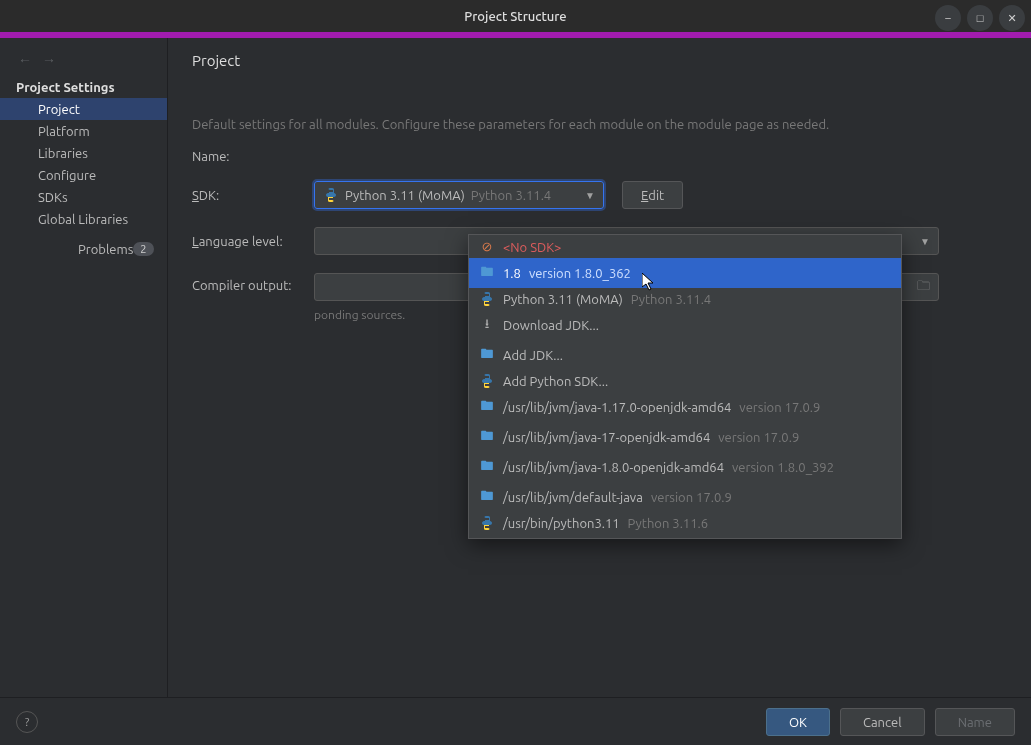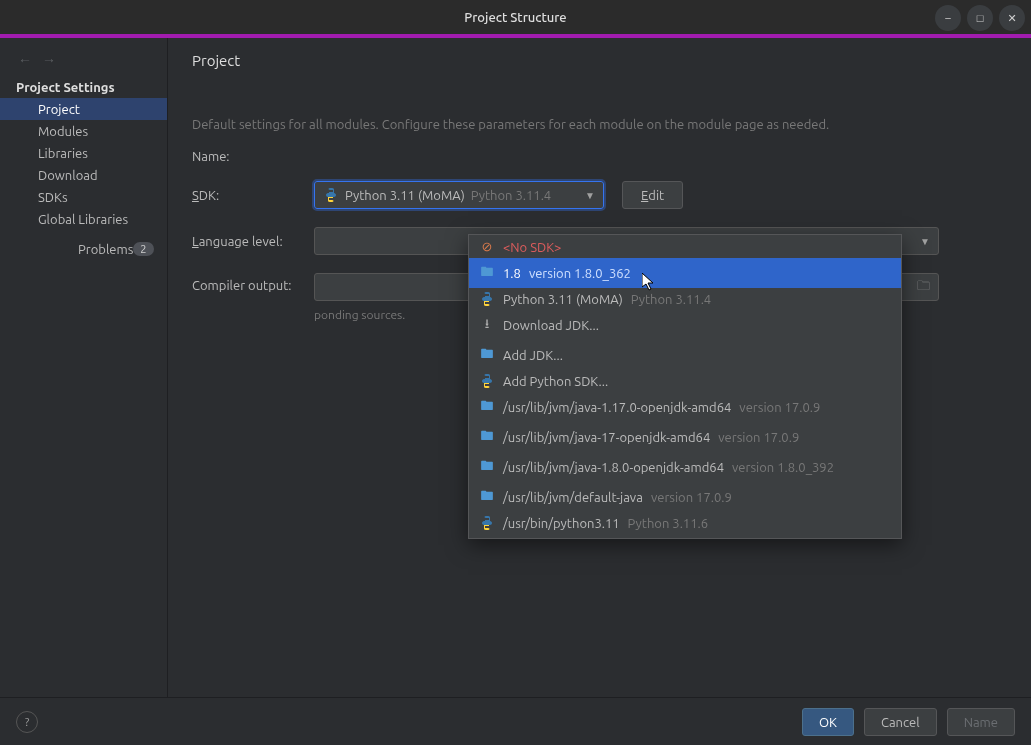--- a/index.html
+++ b/index.html
@@ -34,21 +34,21 @@
     position: absolute; inset: 0;
     background: var(--bg-window);
     display: flex; flex-direction: column;
   }
   
   .titlebar {
     height: 38px;
     background: #2b2b2b;
     display: flex; align-items: center; justify-content: center;
     position: relative;
-    border-bottom: 4px solid #a21caf;
+    border-bottom: 6px solid #a21caf;
   }
   .titlebar .title { color: var(--text-bright); font-weight: 500; }
   .win-controls {
     position: absolute; right: 6px; top: 5px;
     display: flex; gap: 6px;
   }
   .win-btn {
     width: 26px; height: 26px; border-radius: 50%;
     background: #3a3d40;
     display: flex; align-items: center; justify-content: center;
@@ -196,21 +196,21 @@
     display: flex; align-items: center; padding: 0 16px;
     background: var(--bg-body);
   }
   .help-btn {
     width: 22px; height: 22px; border-radius: 50%;
     border: 1px solid #555; display: flex; align-items: center; justify-content: center;
     color: #999; font-size: 12px;
   }
   .footer-spacer { flex: 1; }
   .btn {
-    height: 28px; padding: 0 16px; border-radius: 3px;
+    height: 28px; padding: 0 22px; border-radius: 3px;
     display: flex; align-items: center; margin-left: 10px;
     border: 1px solid #555658; background: #3c3f41; color: var(--text);
   }
   .btn.primary { background: #365880; border-color: #4c708c; color: #fff; }
   .btn.disabled { color: #6b6e72; }
 </style>
 </head>
 <body>
 
 <div class="window">
@@ -227,23 +227,23 @@
   <div class="body">
 
     <div class="sidebar">
       <div class="nav-arrows">
         <span>←</span>
         <span>→</span>
       </div>
 
       <div class="side-header">Project Settings</div>
       <div class="side-item selected"><span>Project</span></div>
-      <div class="side-item"><span>Modules</span></div>
+      <div class="side-item"><span>Platform</span></div>
       <div class="side-item"><span>Libraries</span></div>
-      <div class="side-item"><span>Download</span></div>
+      <div class="side-item"><span>Configure</span></div>
 
       <div class="side-item"><span>SDKs</span></div>
       <div class="side-item"><span>Global Libraries</span></div>
 
       <div class="side-problems">
         <span>Problems</span>
         <span class="badge-count">2</span>
       </div>
     </div>
 

